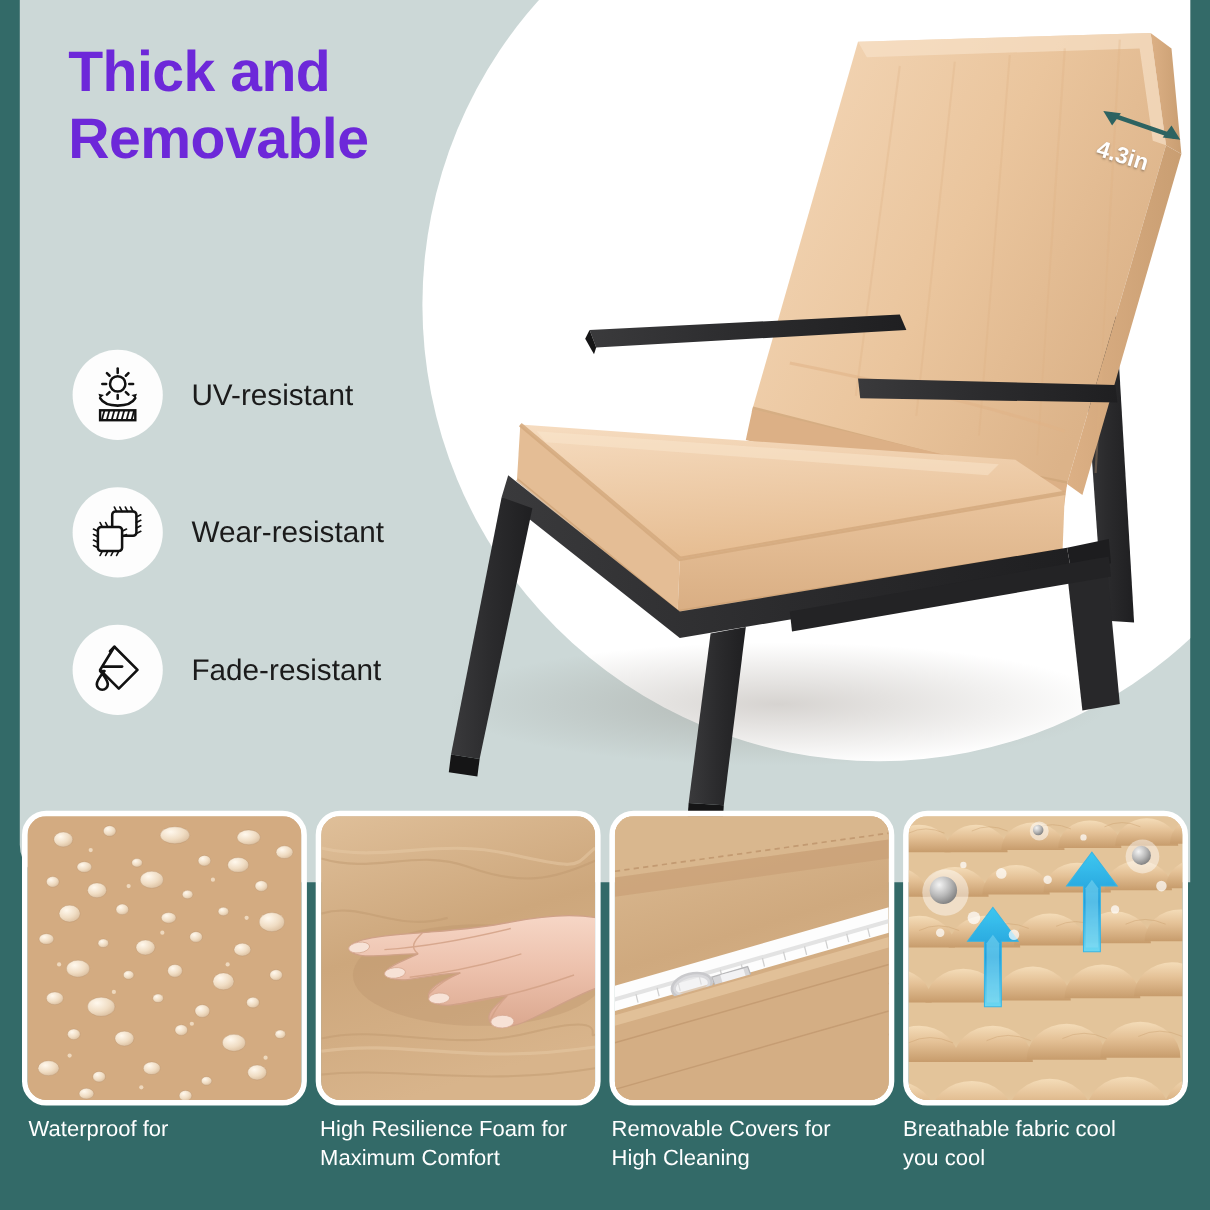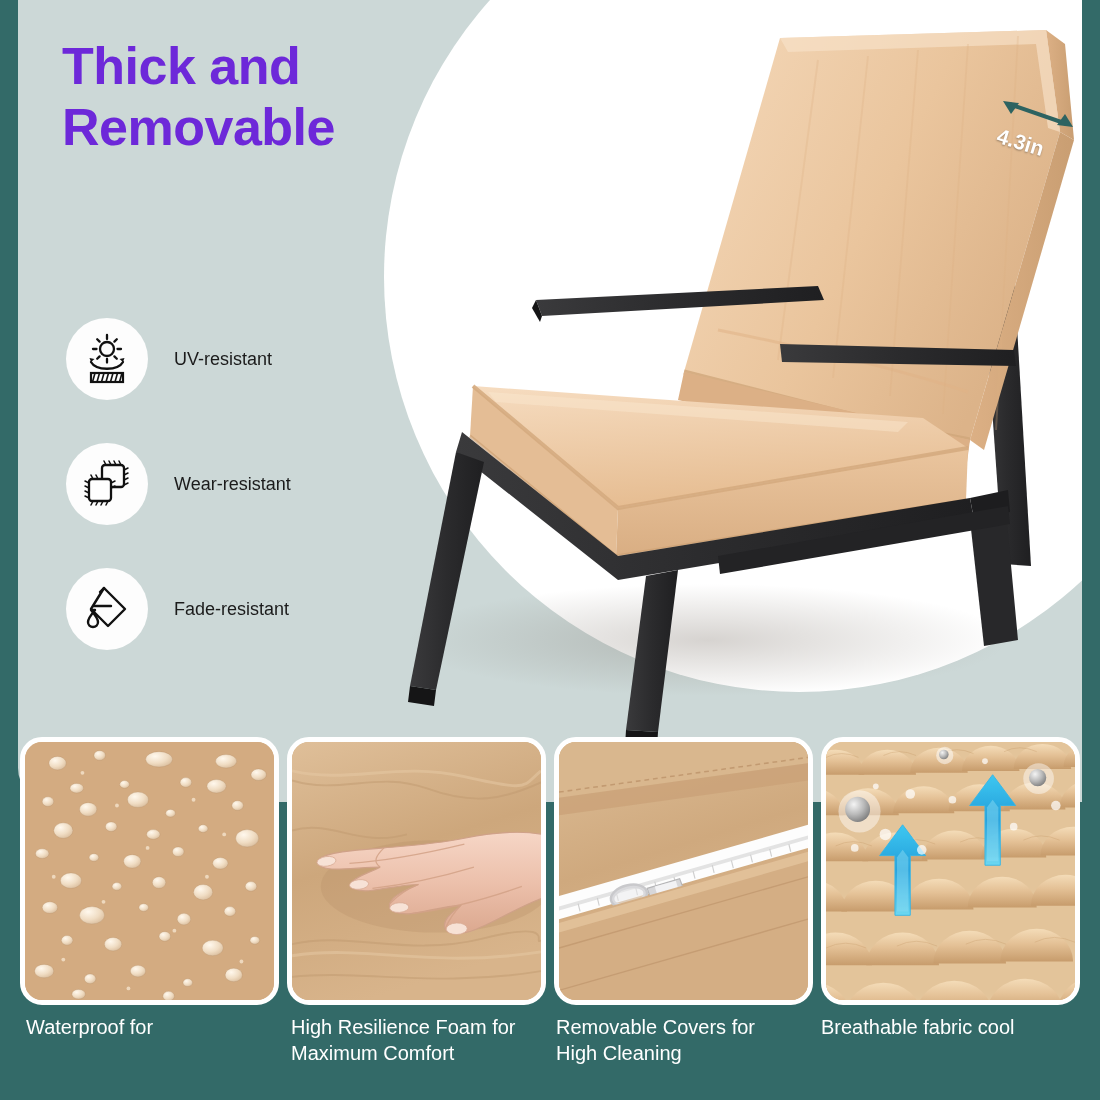--- a/index.html
+++ b/index.html
@@ -31,21 +31,21 @@
   }
 
   
   .features{position:absolute;left:48px;top:318px;width:400px;}
   .feature-row{display:flex;align-items:center;height:82px;margin-bottom:43px;}
   .feature-badge{
     width:82px;height:82px;border-radius:50%;background:#fdfdfd;
     display:flex;align-items:center;justify-content:center;flex:0 0 82px;
   }
   .feature-label{
-    margin-left:26px;font-size:18px;color:#1b1b1b;font-weight:normal;white-space:nowrap;
+    margin-left:26px;font-size:27px;color:#1b1b1b;font-weight:normal;white-space:nowrap;
   }
 
   
   .chair-wrap{position:absolute;left:0;top:0;width:1082px;height:802px;pointer-events:none;}
 
   
   .dim-callout{
     position:absolute;left:975px;top:96px;width:104px;height:64px;
   }
   .dim-text{
@@ -613,16 +613,17 @@
     <div class="caption">
       <div>High Resilience Foam for</div>
       <div>Maximum Comfort</div>
     </div>
     <div class="caption">
       <div>Removable Covers for</div>
       <div>High Cleaning</div>
     </div>
     <div class="caption">
       <div>Breathable fabric cool</div>
+      <div>you cool</div>
     </div>
   </div>
 
 </div>
 
 </body></html>

